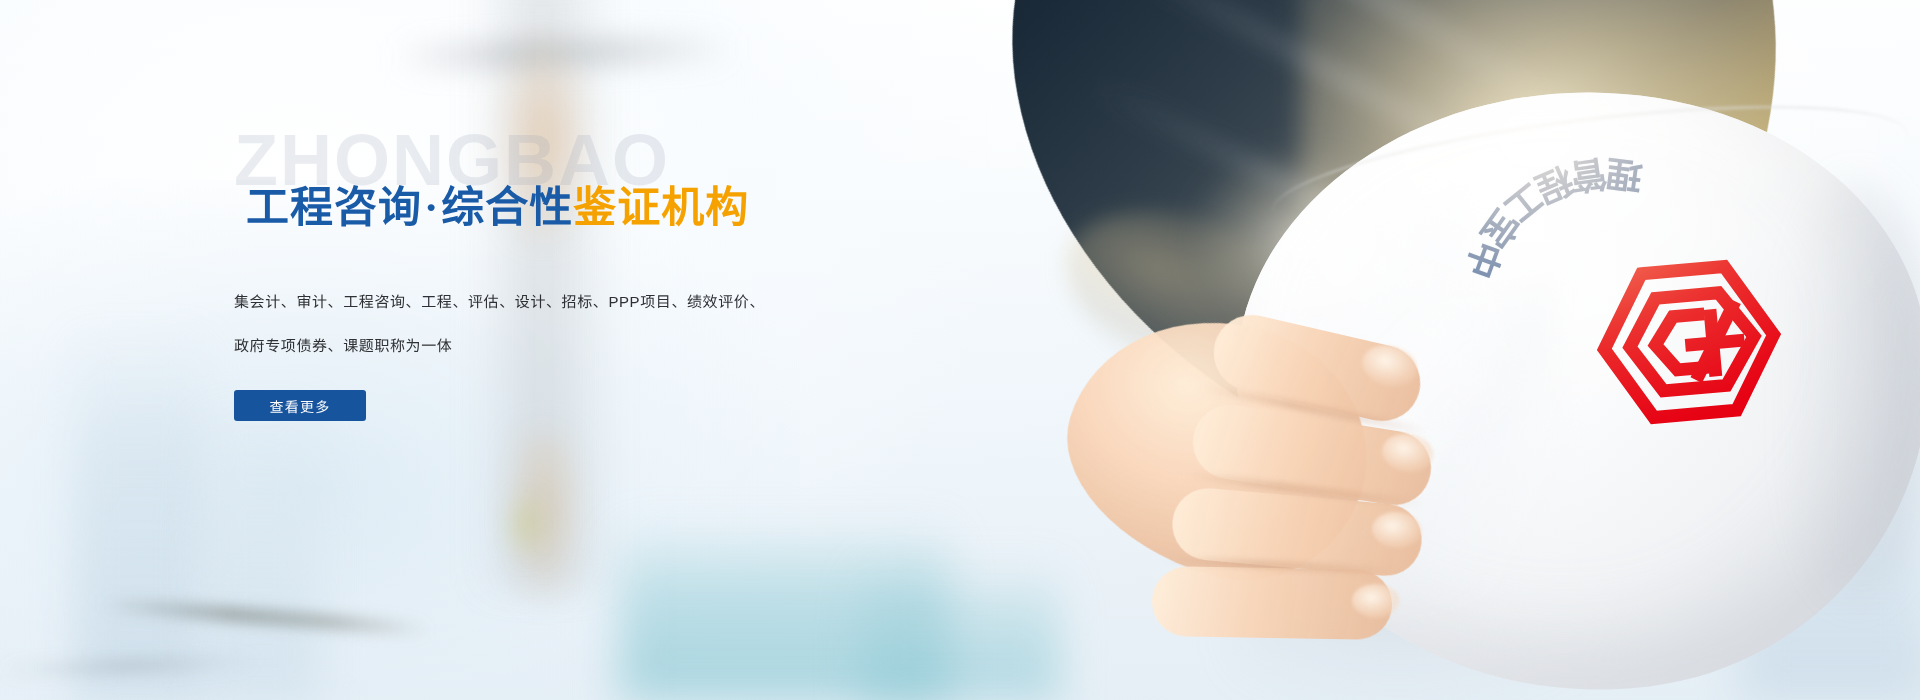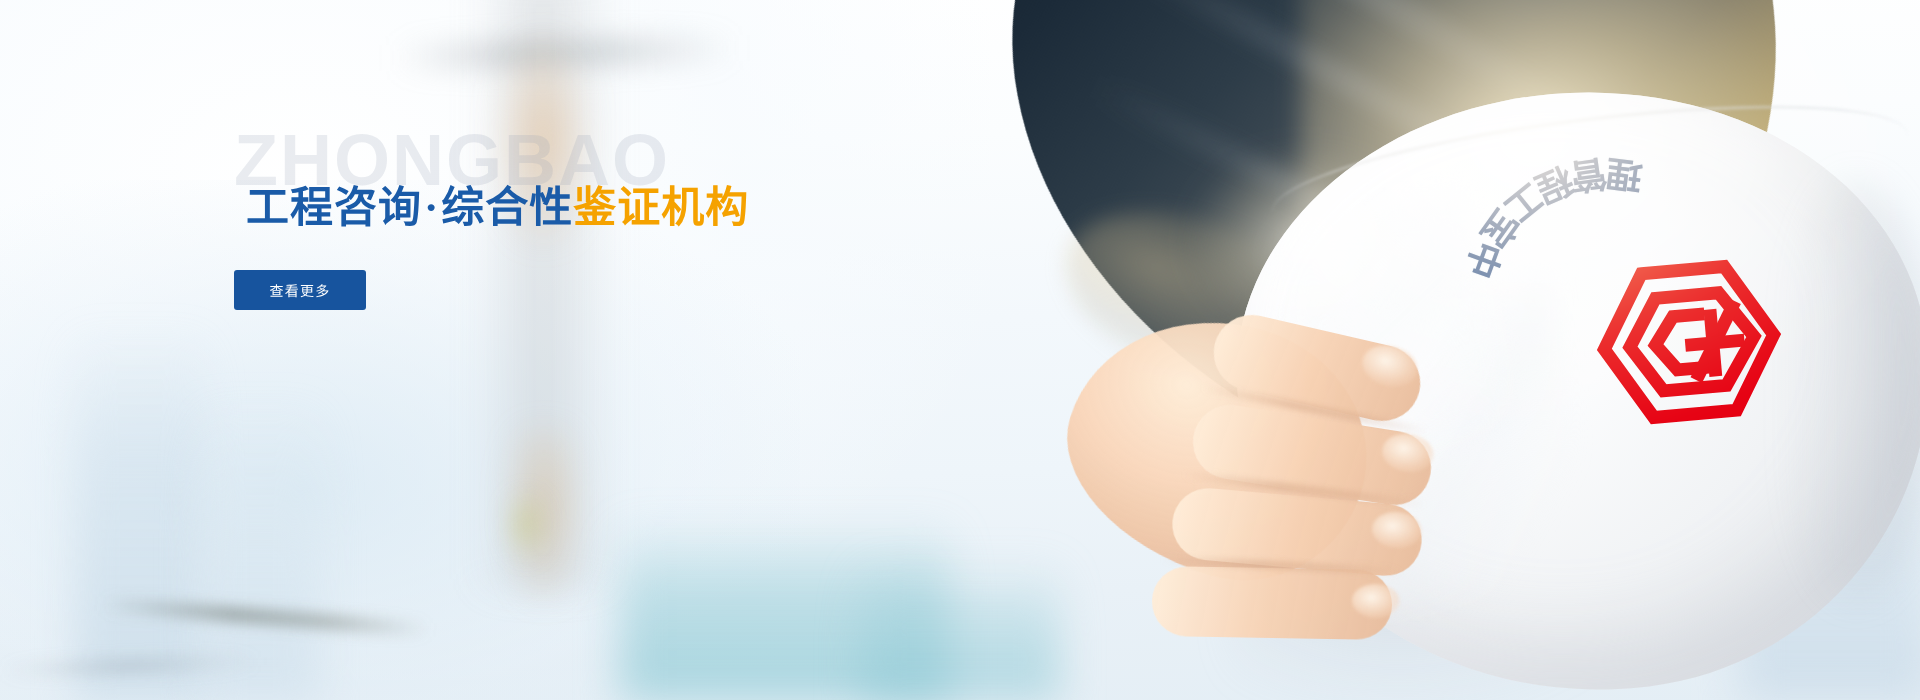--- a/index.html
+++ b/index.html
@@ -308,21 +308,21 @@
     white-space:nowrap;
   }
   .desc span{display:block;}
 
   .btn{
     position:relative;
     display:inline-flex;
     align-items:center;
     justify-content:center;
     margin-top:22px;
-    width:132px;height:40px;
+    width:132px;height:31px;
     background:#17549e;
     border:none;border-radius:3px;
     color:#ffffff;
     font-family:Liberation Serif, serif;
     font-size:14px;
     letter-spacing:1.2px;
     cursor:pointer;
   }
 </style>
 </head>
@@ -406,17 +406,21 @@
   </div>
 
   <div class="content">
 
     <div class="watermark">ZHONGBAO</div>
 
     <h1 class="headline">
       <span class="hl-line"><span class="hl-blue">工程咨询</span><span class="hl-dot">·</span><span class="hl-blue">综合性</span><span class="hl-orange">鉴证机构</span></span>
     </h1>
 
+    <p class="desc">
+      <span>集会计、审计、工程咨询、工程、评估、设计、招标、PPP项目、绩效评价、</span>
+      <span>政府专项债券、课题职称为一体</span>
+    </p>
 
     <button class="btn">查看更多</button>
   </div>
 
 </div>
 
 </body></html>

